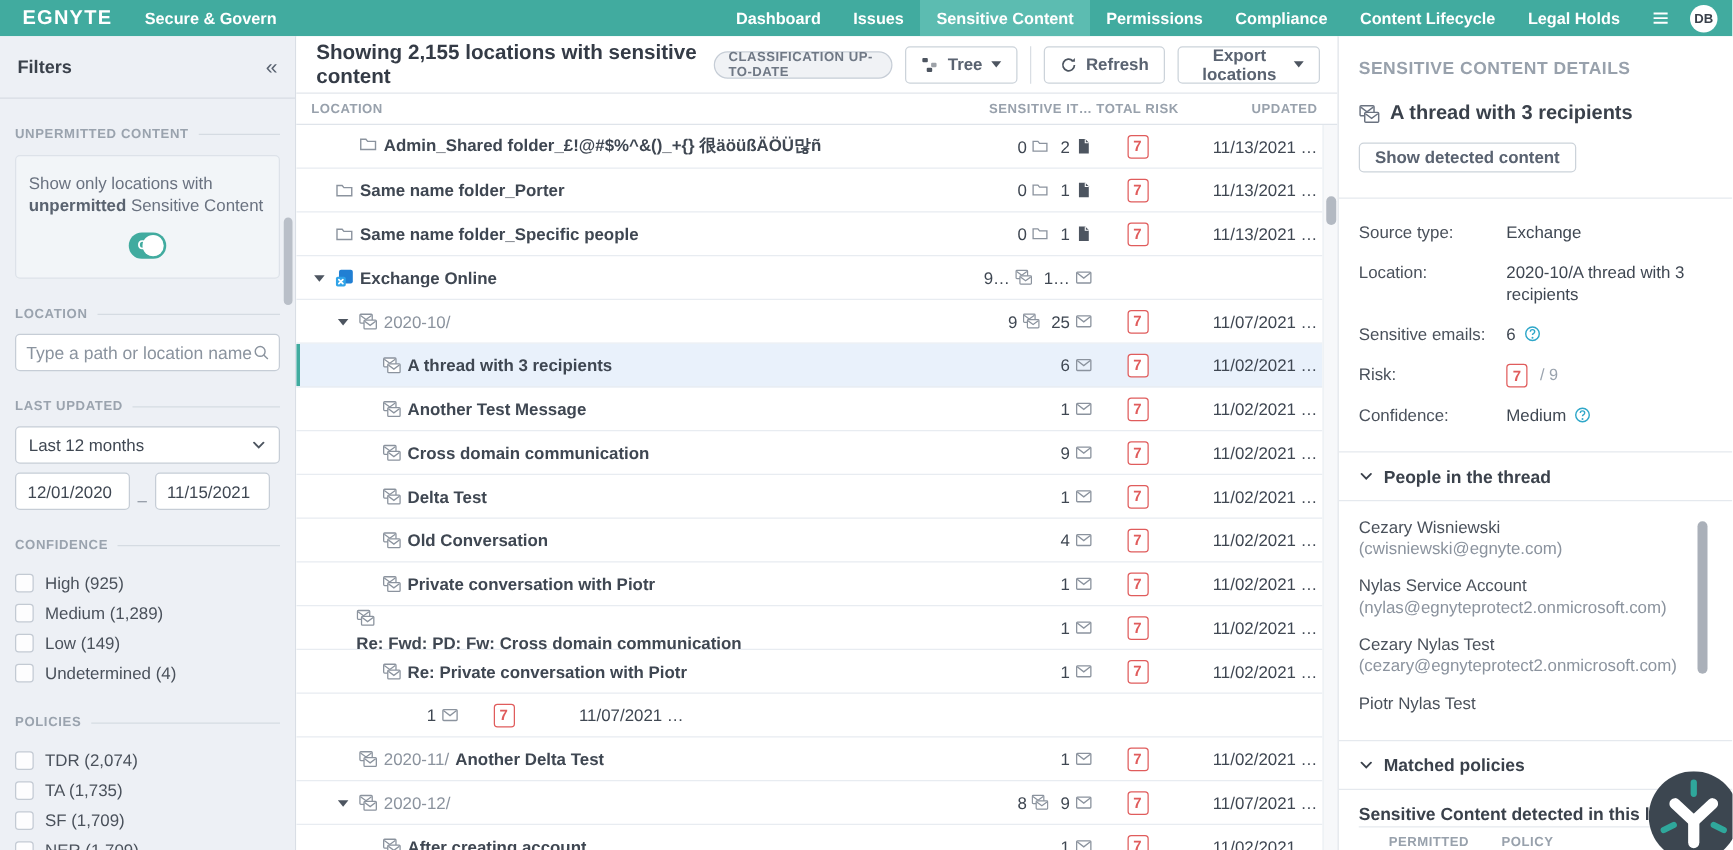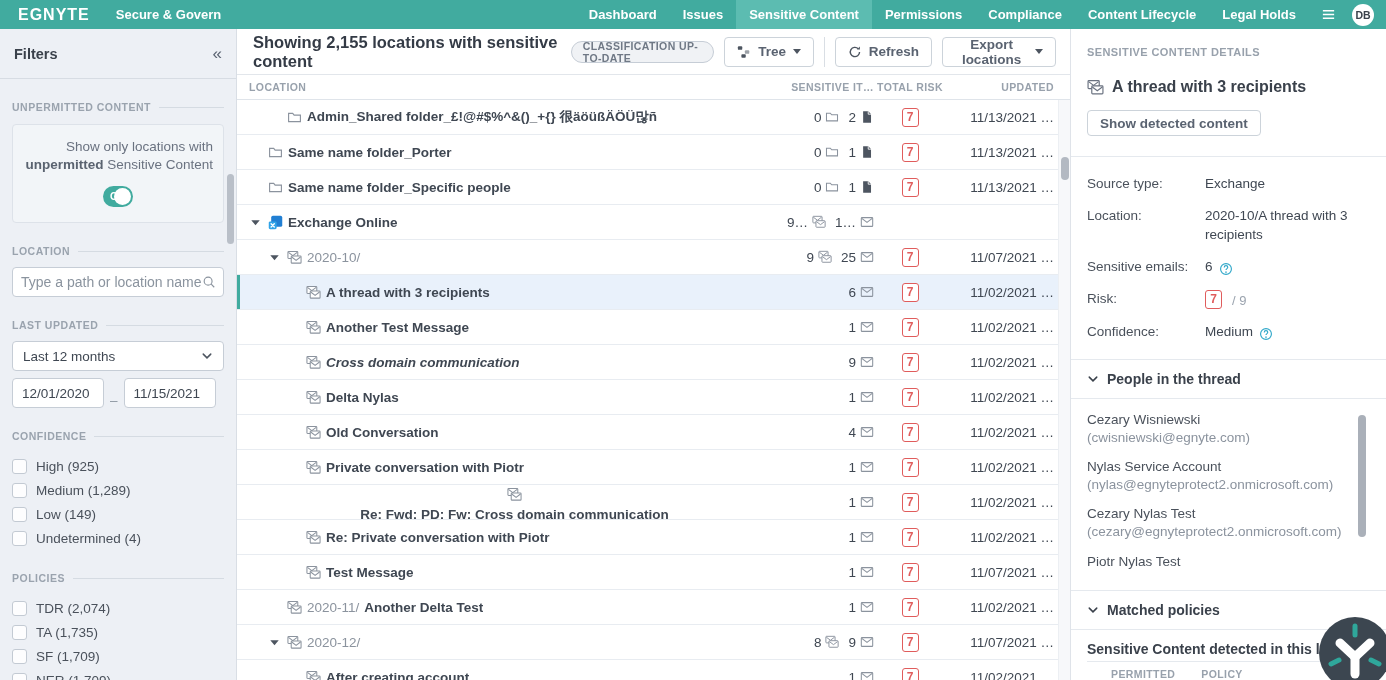--- a/index.html
+++ b/index.html
@@ -21,21 +21,21 @@
   .app { display:flex; height:651px; }
 
   
   .sidebar { width:237px; background:#edf0f5; border-right:1px solid #d9dee5; position:relative; flex:none; }
   .sidebar-head { height:50px; display:flex; align-items:center; justify-content:space-between; padding:0 14px; border-bottom:1px solid #d7dce3; }
   .sidebar-title { font-size:14.5px; font-weight:700; color:#3a414b; }
   .collapse-btn { font-size:17px; color:#5a6371; cursor:pointer; line-height:1; }
   .sidebar-body { padding:0 12px; }
   .sec-label { display:flex; align-items:center; gap:8px; font-size:10.5px; font-weight:700; letter-spacing:.5px; color:#9aa3ae; margin-top:22px; }
   .sec-label::after { content:""; flex:1; height:1px; background:#d5dbe2; }
-  .unperm-card { margin-top:11px; background:#f2f5f8; border:1px solid #dde2e9; border-radius:4px; padding:13px 10px 15px; text-align:right; color:#6a7280; font-size:13.5px; line-height:1.35; }
+  .unperm-card { margin-top:11px; background:#f2f5f8; border:1px solid #dde2e9; border-radius:4px; padding:13px 10px 15px; text-align:left; color:#6a7280; font-size:13.5px; line-height:1.35; }
   .unperm-card b { color:#5a6370; }
   .toggle { margin:12px auto 0; width:30px; height:21px; border-radius:11px; background:#41ab9f; display:flex; align-items:center; cursor:pointer; position:relative; }
   .toggle-label { color:#fff; font-size:10px; font-weight:700; margin-left:7px; }
   .toggle-knob { position:absolute; right:2px; width:17px; height:17px; border-radius:50%; background:#fff; }
   .s-input { margin-top:10px; height:30px; background:#fff; border:1px solid #c6cdd6; border-radius:4px; display:flex; align-items:center; padding:0 8px; }
   .s-input input { border:0; outline:0; flex:1; font-family:inherit; font-size:14px; color:#3f4752; background:transparent; }
   .s-input input::placeholder { color:#8a939e; }
   .s-input .icn svg { width:14px; height:14px; color:#8a939e; }
   .s-select { margin-top:10px; height:30px; background:#fff; border:1px solid #c6cdd6; border-radius:4px; display:flex; align-items:center; justify-content:space-between; padding:0 10px; color:#3f4752; cursor:pointer; }
   .s-select .icn svg { width:12px; height:12px; color:#4d5560; }
@@ -60,50 +60,50 @@
 
   .thead { height:25px; display:flex; align-items:center; font-size:10.5px; font-weight:700; letter-spacing:.4px; color:#98a1ac; border-bottom:1px solid #dfe4ea; padding-right:12px; }
   .thead .h-loc { flex:1; padding-left:12px; }
   .h-items { width:130px; text-align:right; }
   .h-risk { width:72px; text-align:center; }
   .h-upd { width:112px; text-align:right; padding-right:4px; }
 
   .rows { flex:1; overflow:hidden; position:relative; padding-right:12px; }
   .trow { height:35px; display:flex; align-items:center; border-bottom:1px solid #e8ecf1; cursor:pointer; }
   .trow.selected { background:#e9f1fb; box-shadow:inset 3px 0 0 #41ab9f; }
-  .c-name { flex:1; display:flex; align-items:center; min-width:0; gap:5px; }
+  .c-name { flex:1; display:flex; align-items:flex-start; min-width:0; gap:5px; }
   .caret-spacer { width:16px; flex:none; }
   .c-name .icn { flex:none; display:flex; }
   .c-name .icn svg { width:15px; height:15px; }
   .icn-folder svg, .icn-envelope svg, .icn-envstack svg { color:#8b939e; }
   .prefix { color:#8b939e; white-space:nowrap; }
   .rname { font-weight:700; color:#3f4752; white-space:nowrap; overflow:hidden; text-overflow:ellipsis; }
   .c-items { width:130px; display:flex; justify-content:flex-end; align-items:center; gap:9px; flex:none; }
   .chip { display:flex; align-items:center; gap:4px; color:#3f4752; }
   .chip .icn svg { width:14px; height:14px; color:#8b939e; }
   .chip .num { font-size:13.5px; }
   .c-risk { width:72px; display:flex; justify-content:center; flex:none; }
   .risk-chip { min-width:17px; height:19px; border:1.5px solid #e05c5c; border-radius:3px; color:#e05c5c; font-size:12px; font-weight:700; display:flex; align-items:center; justify-content:center; padding:0 3px; background:#fff; }
   .c-upd { width:112px; text-align:right; white-space:nowrap; flex:none; padding-right:4px; }
   .icn-caret-down { width:16px; display:flex; justify-content:center; }
   .icn-caret-down svg { width:10px; height:10px; }
   .main-scroll-track { position:absolute; top:0; right:0; bottom:0; width:12px; background:#f7f8fa; border-left:1px solid #eceff3; }
   .main-scroll-thumb { position:absolute; top:57px; left:2px; width:8px; height:23px; border-radius:4px; background:#b3b9c2; }
 
   
   .details { width:316px; flex:none; border-left:1px solid #dfe3e9; display:flex; flex-direction:column; overflow:hidden; position:relative; background:#fff; }
-  .det-head { font-size:11px; font-weight:700; letter-spacing:.4px; color:#98a1ac; padding:17px 16px 0; }
+  .det-head { font-size:14px; font-weight:700; letter-spacing:.4px; color:#98a1ac; padding:17px 16px 0; }
   .det-title { display:flex; align-items:center; gap:8px; font-size:16px; font-weight:700; color:#3a414b; padding:20px 16px 0; }
   .det-title .icn svg { width:17px; height:17px; color:#6a7280; }
   .det-btn { margin:14px 16px 0; align-self:flex-start; }
   .det-div { height:1px; background:#e5e9ee; margin-top:20px; }
   .fields { padding:18px 16px 4px; }
   .field { display:flex; margin-bottom:14px; line-height:1.35; }
   .f-label { width:118px; flex:none; color:#4a515b; }
-  .f-value { color:#3f4752; display:flex; align-items:flex-end; gap:6px; flex:1; }
+  .f-value { color:#3f4752; display:flex; align-items:flex-start; gap:6px; flex:1; }
   .f-value .wrap { max-width:172px; }
   .help-icn svg { width:14px; height:14px; margin-top:1px; }
   .risk-suffix { color:#9aa3ae; font-size:13px; margin-left:4px; }
   .sec-hd { display:flex; align-items:center; gap:8px; padding:11px 16px; font-size:14px; font-weight:700; color:#3a414b; border-top:1px solid #e5e9ee; border-bottom:1px solid #e5e9ee; cursor:pointer; }
   .sec-hd .icn svg { width:12px; height:12px; color:#3a414b; }
   .people { position:relative; padding:12px 34px 8px 16px; }
   .person { margin-bottom:12px; line-height:1.3; }
   .p-name { color:#4a515b; font-size:13.5px; }
   .p-email { color:#8b939e; font-size:13.5px; }
   .people-thumb { position:absolute; top:16px; right:20px; width:8px; height:122px; border-radius:4px; background:#aab0b9; }
@@ -506,21 +506,21 @@
                 </svg>
               </span>
             </span>
           </div>
           <div class="c-risk">
             <span class="risk-chip">7</span>
           </div>
           <div class="c-upd">11/02/2021 …</div>
         </div>
         <div class="trow">
-          <div class="c-name" style="padding-left: 48px; font-style: italic;">
+          <div class="c-name" style="padding-left: 48px;">
             <span class="caret-spacer"></span>
             <span class="icn icn-envstack">
               <svg viewBox="0 0 16 16">
                 <rect x="1" y="1.5" width="10.5" height="7.5" rx=".8" fill="#fff" stroke="currentColor" stroke-width="1.1"></rect>
                 <path d="M1.5 2.5L6.2 6l4.7-3.5" fill="none" stroke="currentColor" stroke-width="1.1"></path>
                 <rect x="4.5" y="6.5" width="10.5" height="7.5" rx=".8" fill="#fff" stroke="currentColor" stroke-width="1.1"></rect>
                 <path d="M5 7.5l4.7 3.5 4.7-3.5" fill="none" stroke="currentColor" stroke-width="1.1"></path>
               </svg>
             </span>
             <span class="rname">Cross domain communication</span>
@@ -545,21 +545,21 @@
           <div class="c-name" style="padding-left: 48px;">
             <span class="caret-spacer"></span>
             <span class="icn icn-envstack">
               <svg viewBox="0 0 16 16">
                 <rect x="1" y="1.5" width="10.5" height="7.5" rx=".8" fill="#fff" stroke="currentColor" stroke-width="1.1"></rect>
                 <path d="M1.5 2.5L6.2 6l4.7-3.5" fill="none" stroke="currentColor" stroke-width="1.1"></path>
                 <rect x="4.5" y="6.5" width="10.5" height="7.5" rx=".8" fill="#fff" stroke="currentColor" stroke-width="1.1"></rect>
                 <path d="M5 7.5l4.7 3.5 4.7-3.5" fill="none" stroke="currentColor" stroke-width="1.1"></path>
               </svg>
             </span>
-            <span class="rname">Delta Nylas</span>
+            <span class="rname">Delta Test</span>
           </div>
           <div class="c-items">
             <span class="chip">
               <span class="num">1</span>
               <span class="icn icn-envelope">
                 <svg viewBox="0 0 16 16">
                   <rect x="1.5" y="3" width="13" height="10" rx=".8" fill="none" stroke="currentColor" stroke-width="1.2"></rect>
                   <path d="M2 3.8l6 4.7 6-4.7" fill="none" stroke="currentColor" stroke-width="1.2"></path>
                 </svg>
               </span>
@@ -680,32 +680,20 @@
                 </svg>
               </span>
             </span>
           </div>
           <div class="c-risk">
             <span class="risk-chip">7</span>
           </div>
           <div class="c-upd">11/02/2021 …</div>
         </div>
         <div class="trow">
-          <div class="c-name" style="padding-left: 48px;">
-            <span class="caret-spacer"></span>
-            <span class="icn icn-envstack">
-              <svg viewBox="0 0 16 16">
-                <rect x="1" y="1.5" width="10.5" height="7.5" rx=".8" fill="#fff" stroke="currentColor" stroke-width="1.1"></rect>
-                <path d="M1.5 2.5L6.2 6l4.7-3.5" fill="none" stroke="currentColor" stroke-width="1.1"></path>
-                <rect x="4.5" y="6.5" width="10.5" height="7.5" rx=".8" fill="#fff" stroke="currentColor" stroke-width="1.1"></rect>
-                <path d="M5 7.5l4.7 3.5 4.7-3.5" fill="none" stroke="currentColor" stroke-width="1.1"></path>
-              </svg>
-            </span>
-            <span class="rname">Test Message</span>
-          </div>
           <div class="c-items">
             <span class="chip">
               <span class="num">1</span>
               <span class="icn icn-envelope">
                 <svg viewBox="0 0 16 16">
                   <rect x="1.5" y="3" width="13" height="10" rx=".8" fill="none" stroke="currentColor" stroke-width="1.2"></rect>
                   <path d="M2 3.8l6 4.7 6-4.7" fill="none" stroke="currentColor" stroke-width="1.2"></path>
                 </svg>
               </span>
             </span>

